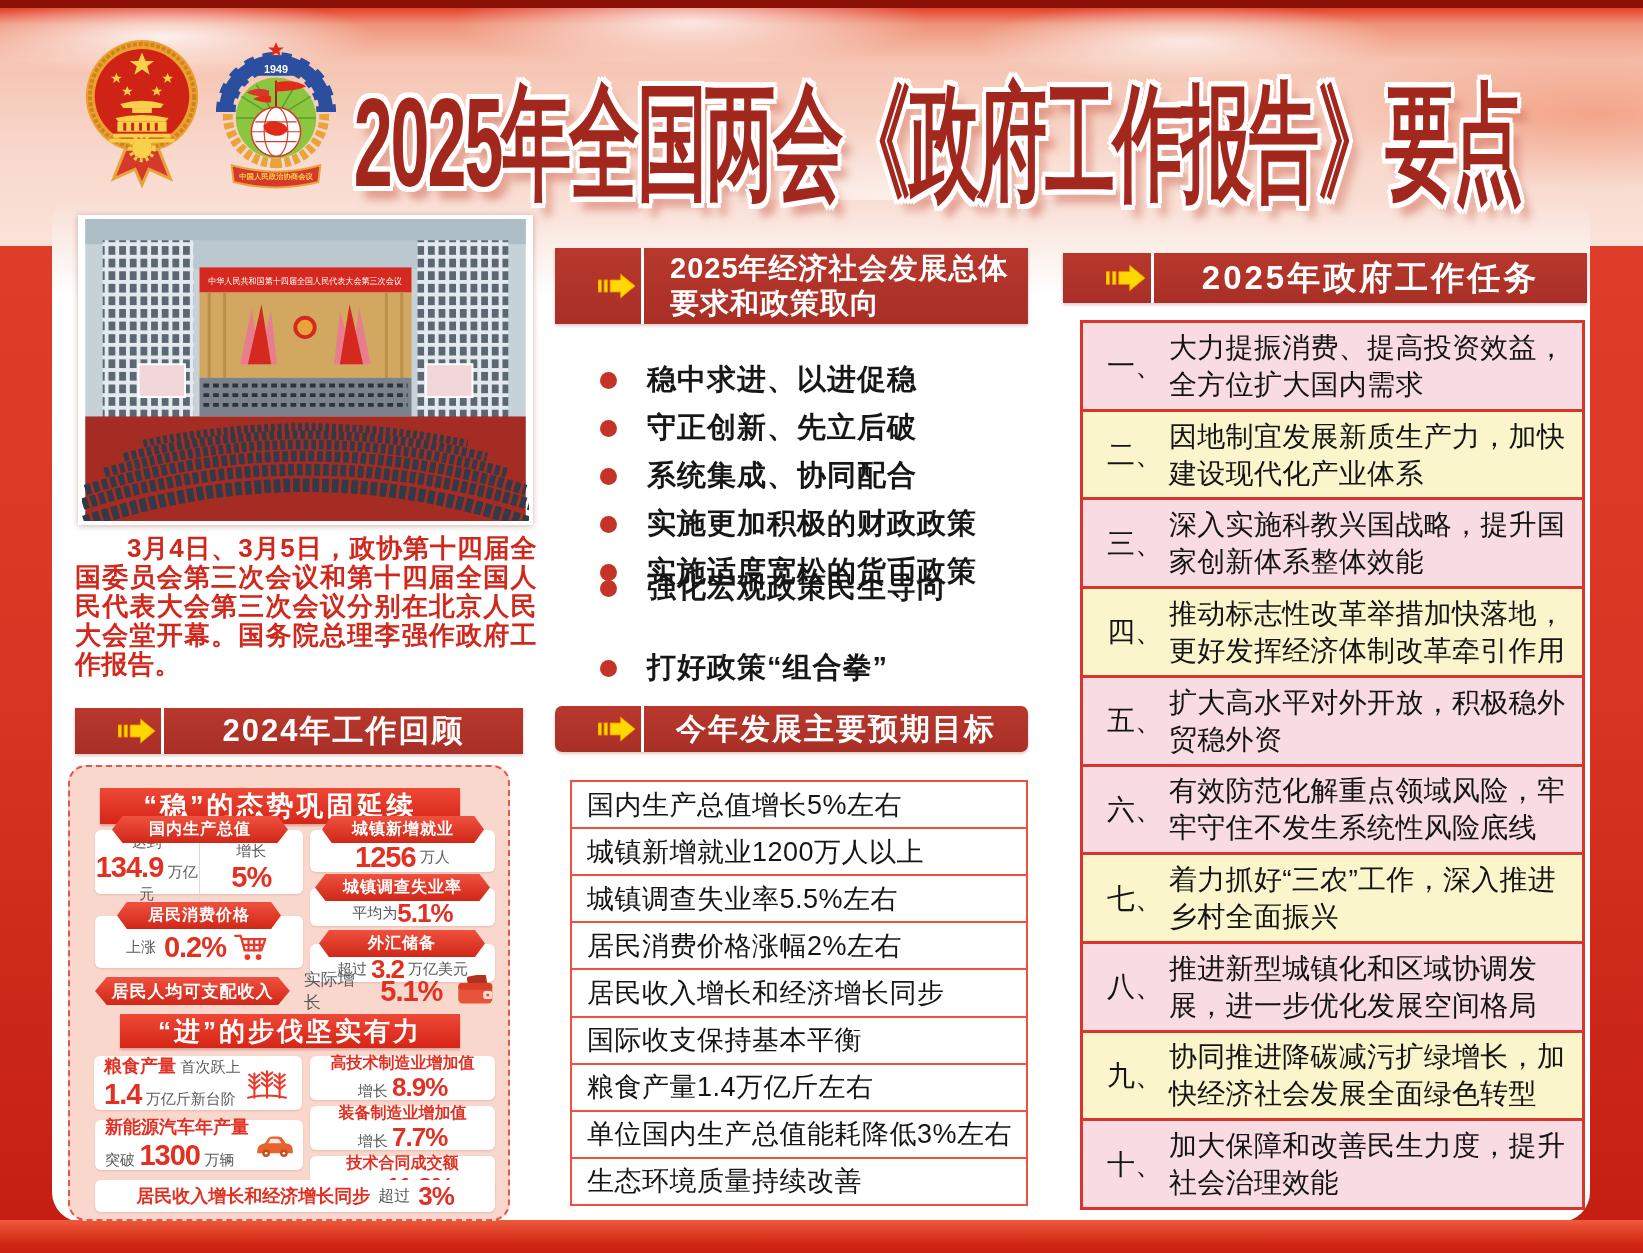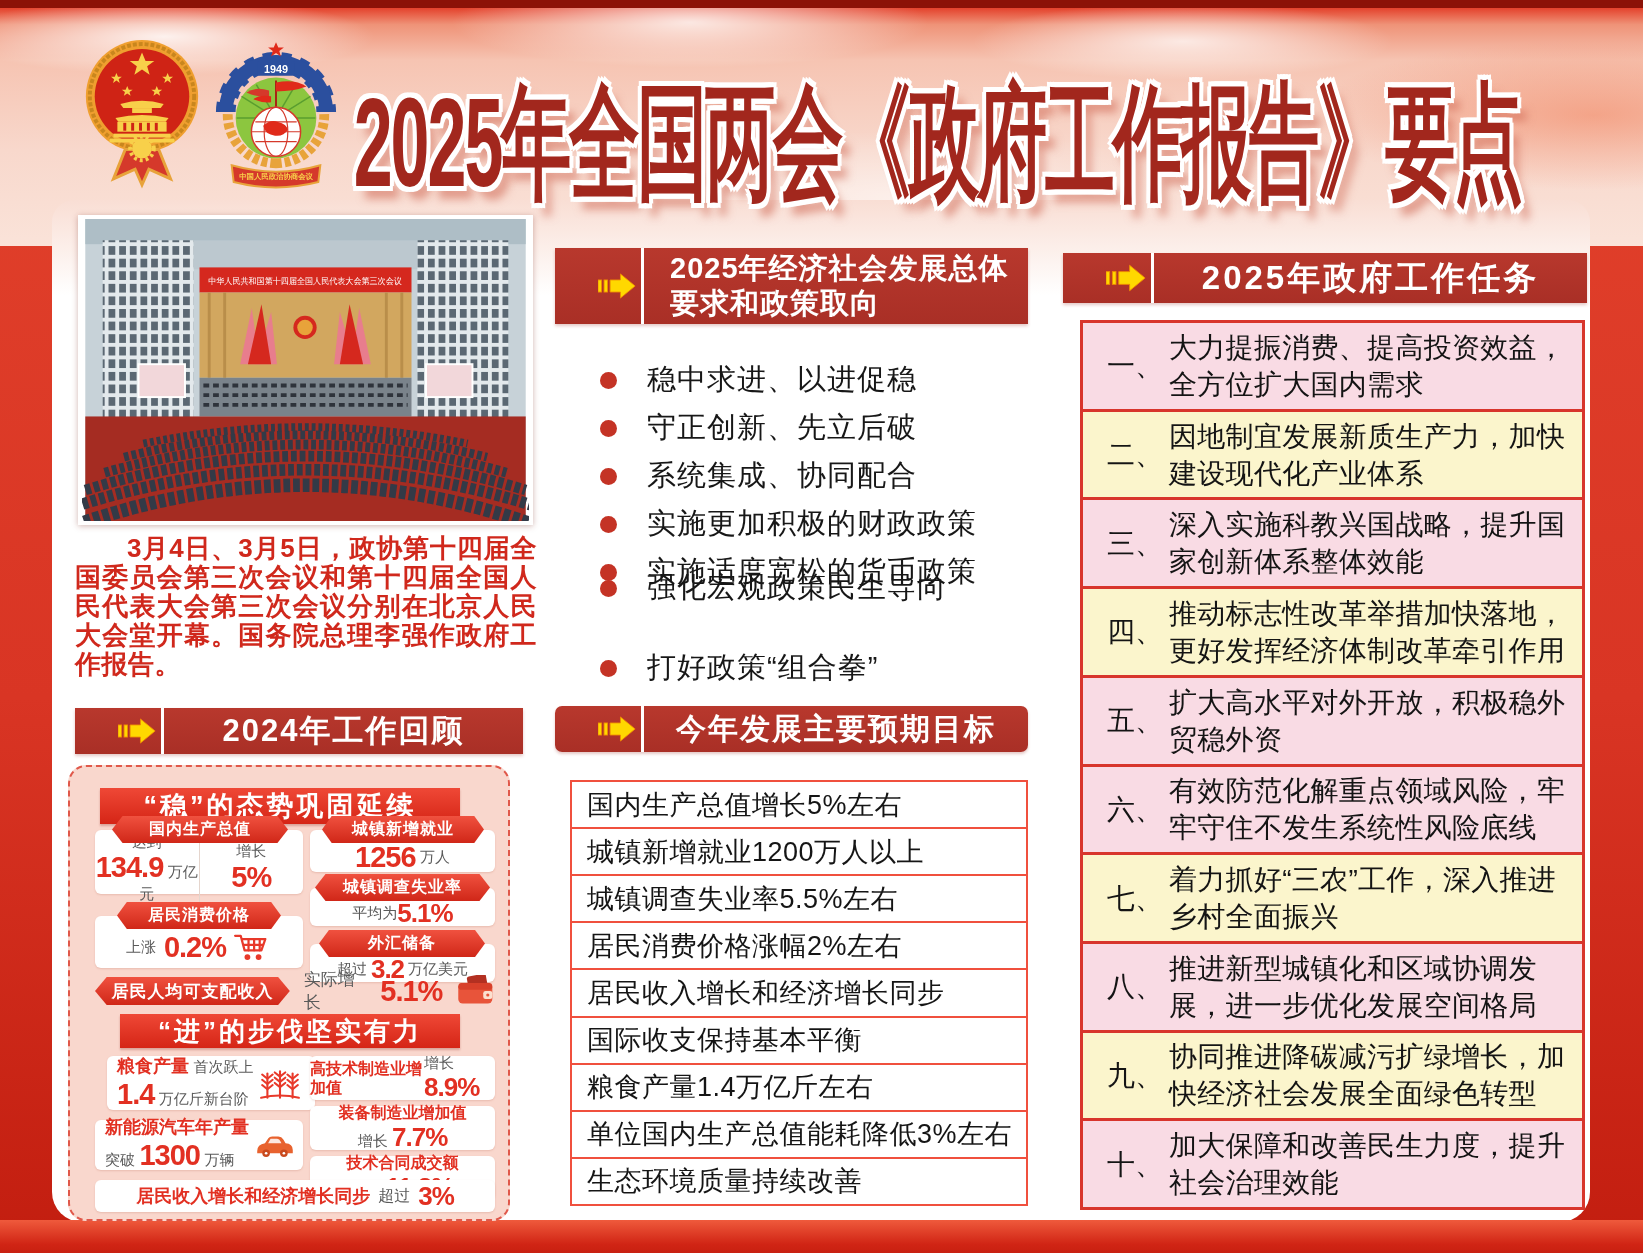--- a/index.html
+++ b/index.html
@@ -59,21 +59,21 @@
     display:flex;align-items:center;justify-content:center;}
   .lbl{font-size:15px;color:#5a5a5a;font-weight:normal;}
   .num{font-size:29px;color:#e23022;font-weight:900;letter-spacing:-1px;}
   .num-sm{font-size:26px;color:#e23022;font-weight:900;letter-spacing:-1px;}
   .rt{font-size:18px;color:#e23022;font-weight:900;}
   .gdp-half{flex:1;text-align:center;line-height:1.15;}
 
   
   .bullet-row{display:flex;align-items:center;}
   .bullet-dot{width:17px;height:17px;border-radius:50%;background:#c43325;flex:none;margin-right:30px;}
-  .bullet-text{font-size:29px;color:#171717;letter-spacing:1px;}
+  .bullet-text{font-size:29px;color:#171717;letter-spacing:1px;font-weight:bold;}
   #goals-table{left:570px;top:772px;width:458px;height:426px;background:#fff;
     border:2px solid #f0503e;display:flex;flex-direction:column;}
   .goal-row{flex:1;display:flex;align-items:center;padding-left:15px;
     border-bottom:2px solid #f0503e;font-size:27px;color:#151515;letter-spacing:.5px;}
   .goal-row:last-child{border-bottom:none;}
 
   
   #task-list{left:1080px;top:312px;width:505px;height:890px;border:3px solid #d8352c;
     display:flex;flex-direction:column;}
   .task-row{flex:1;display:flex;align-items:center;padding:0 10px 0 24px;
@@ -283,41 +283,41 @@
       <rect x="10" y="0" width="17" height="11" rx="2" fill="#b33021" transform="rotate(-10 18 5)"></rect>
       <rect x="2" y="7" width="30" height="18" rx="4" fill="#e8543a"></rect>
       <rect x="2" y="7" width="30" height="6" rx="3" fill="#d8402a"></rect>
       <rect x="24" y="14" width="8" height="7" rx="2" fill="#fbe0d0"></rect>
       <circle cx="28" cy="17.5" r="1.4" fill="#e8543a"></circle>
     </svg>
   </div>
 
   <div class="abs stat-banner" style="left:120px;top:1006px;width:340px;height:34px;font-size:26px;">“进”的步伐坚实有力</div>
 
-  <div class="abs stat-card" style="left:107px;top:1048px;width:208px;height:54px;padding:6px 4px 4px 10px;justify-content:flex-start;gap:6px;">
+  <div class="abs stat-card" style="left:94px;top:1048px;width:208px;height:54px;padding:6px 4px 4px 10px;justify-content:flex-start;gap:6px;">
     <div style="line-height:1.2;">
       <span class="rt">粮食产量</span>
       <span class="lbl">首次跃上</span><br>
       <span class="num">1.4</span>
       <span class="lbl">万亿斤新台阶</span>
     </div>
     <svg width="42" height="32" viewBox="0 0 40 30">
       <g fill="none" stroke="#e8392a" stroke-width="2" stroke-linecap="round">
         <line x1="8" y1="28" x2="8" y2="5"></line>
           <line x1="20" y1="28" x2="20" y2="3"></line>
           <line x1="32" y1="28" x2="32" y2="5"></line>
         <path d="M8,10 l-5,-4 M8,10 l5,-4 M8,15 l-5,-4 M8,15 l5,-4 M8,20 l-5,-4 M8,20 l5,-4"></path>
         <path d="M20,8 l-5,-4 M20,8 l5,-4 M20,13 l-5,-4 M20,13 l5,-4 M20,18 l-5,-4 M20,18 l5,-4"></path>
         <path d="M32,10 l-5,-4 M32,10 l5,-4 M32,15 l-5,-4 M32,15 l5,-4 M32,20 l-5,-4 M32,20 l5,-4"></path>
         <path d="M2,28 Q20,24 38,28"></path>
       </g>
     </svg>
   </div>
 
-  <div class="abs stat-card" style="left:310px;top:1048px;width:185px;height:44px;flex-direction:row;line-height:1.2;">
+  <div class="abs stat-card" style="left:310px;top:1048px;width:185px;height:44px;flex-direction:column;line-height:1.2;">
     <span class="rt" style="font-size:16px;">高技术制造业增加值</span>
     <div><span class="lbl">增长</span>
     <span class="num-sm">8.9%</span></div>
   </div>
 
   <div class="abs stat-card" style="left:310px;top:1098px;width:185px;height:44px;flex-direction:column;line-height:1.2;">
     <span class="rt" style="font-size:16px;">装备制造业增加值</span>
     <div><span class="lbl">增长</span>
     <span class="num-sm">7.7%</span></div>
   </div>

